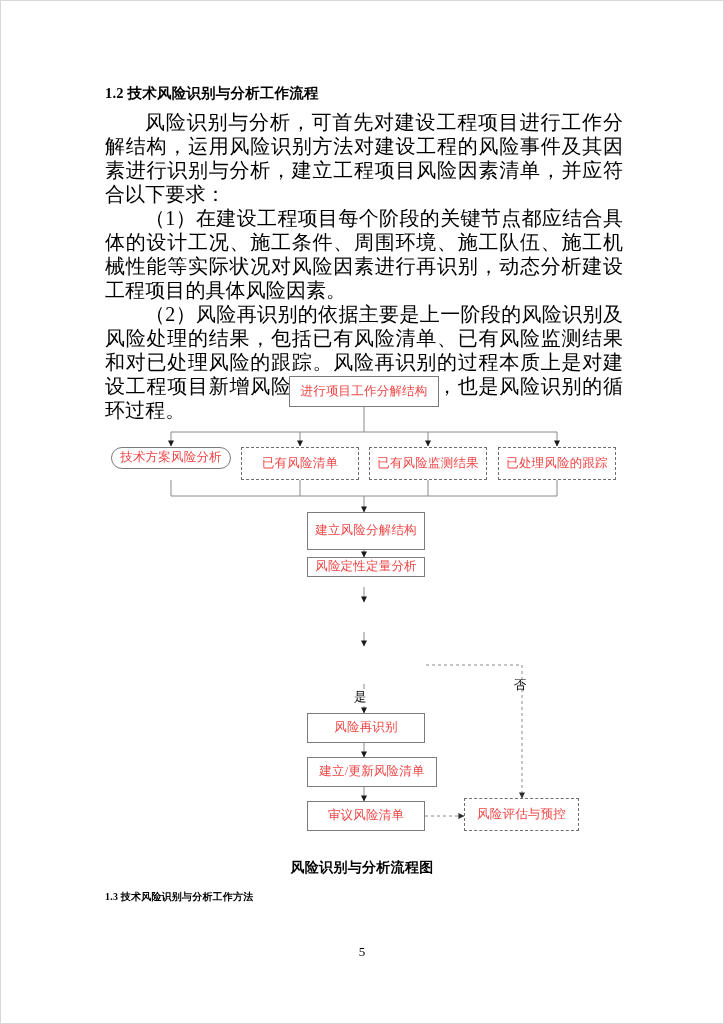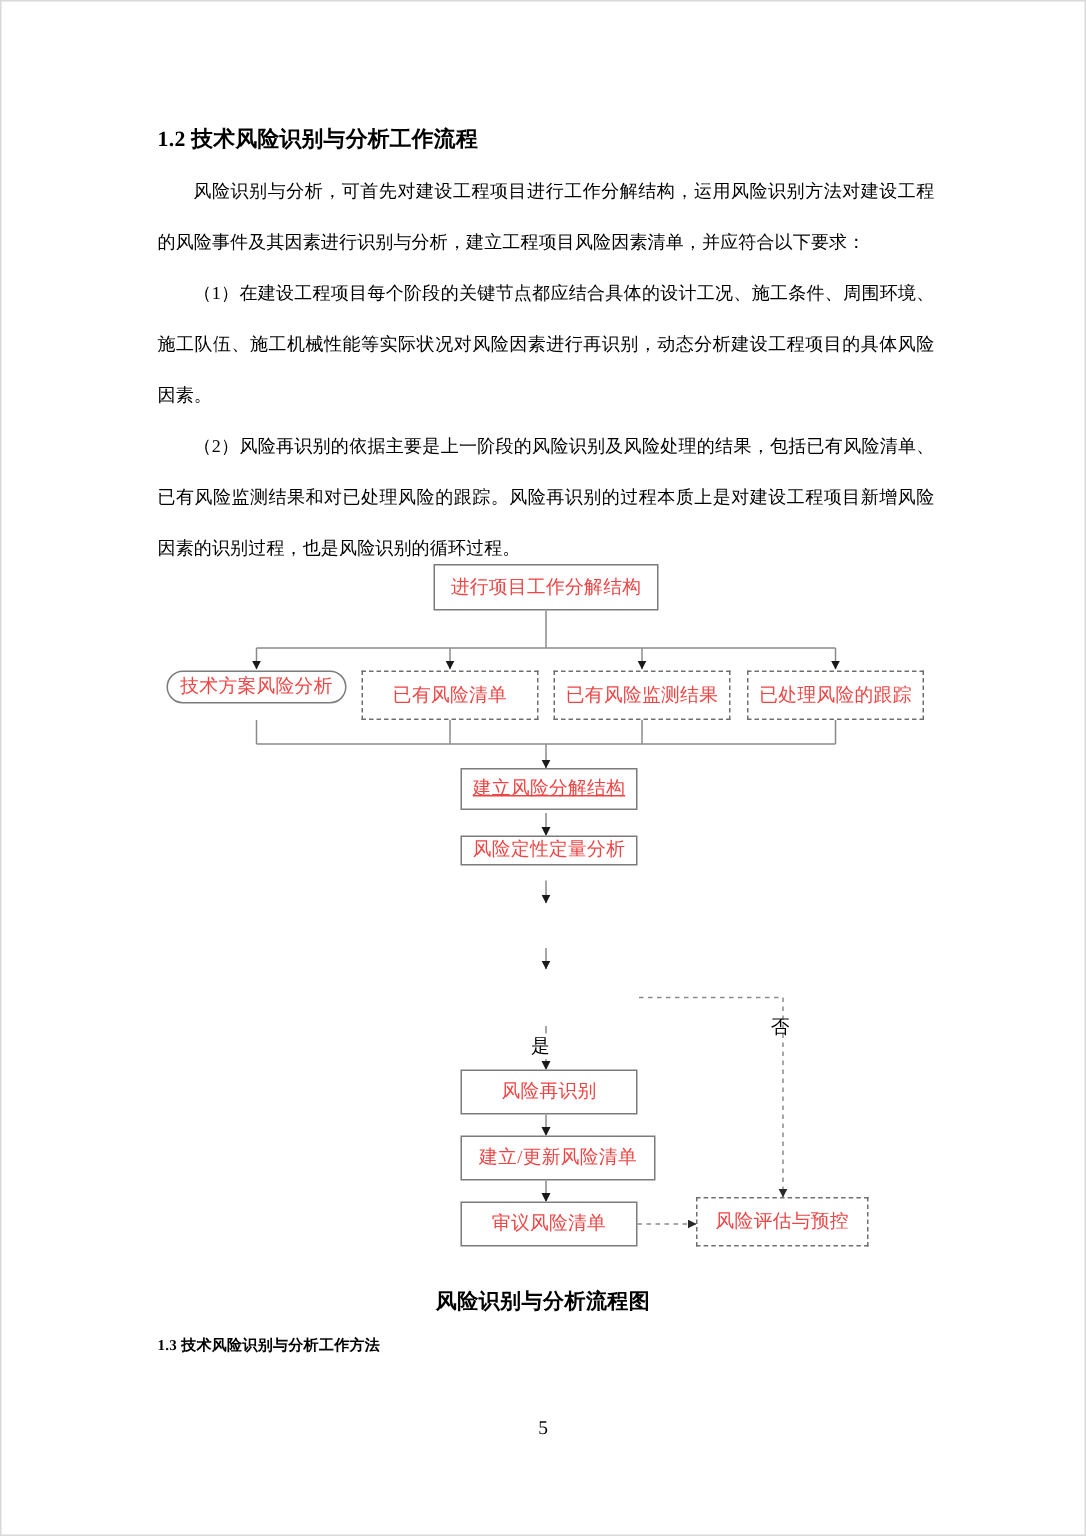--- a/index.html
+++ b/index.html
@@ -24,22 +24,22 @@
     left:104px;top:82px;width:518px;
   }
   h2.heading{
     font-size:14.5px;
     font-weight:bold;
     margin:0 0 7px 0;
     line-height:20px;
     letter-spacing:.2px;
   }
   p.para{
-    font-size:12px;
-    line-height:34px;
+    font-size:20px;
+    line-height:24px;
     margin:0;
     text-align:justify;
     text-justify:inter-ideograph;
     text-indent:2em;
     letter-spacing:.1px;
   }
   
   #flow{
     position:absolute;
     left:0;top:0;width:724px;height:1024px;
@@ -166,21 +166,21 @@
   <div class="node solid" style="left:288px;top:375px;width:150px;height:31px;">进行项目工作分解结构</div>
 
   <div class="node solid" style="left:110px;top:446px;width:120px;height:22px;border-radius:11px;">技术方案风险分析</div>
 
   <div class="node dashed" style="left:240px;top:446px;width:118px;height:33px;">已有风险清单</div>
 
   <div class="node dashed" style="left:368px;top:446px;width:118px;height:33px;">已有风险监测结果</div>
 
   <div class="node dashed" style="left:497px;top:446px;width:118px;height:33px;">已处理风险的跟踪</div>
 
-  <div class="node solid" style="left:306px;top:511px;width:118px;height:28px;text-decoration:underline;">建立风险分解结构</div>
+  <div class="node solid" style="left:306px;top:511px;width:118px;height:38px;">建立风险分解结构</div>
 
   <div class="node solid" style="left:306px;top:556px;width:118px;height:20px;">风险定性定量分析</div>
 
 
 
   <span class="branch-label" style="left:352px;top:688px;">是</span>
 
   <span class="vert-label" style="left:510px;top:668px;writing-mode:vertical-rl;">否</span>
 
   <div class="node solid" style="left:306px;top:712px;width:118px;height:30px;">风险再识别</div>

